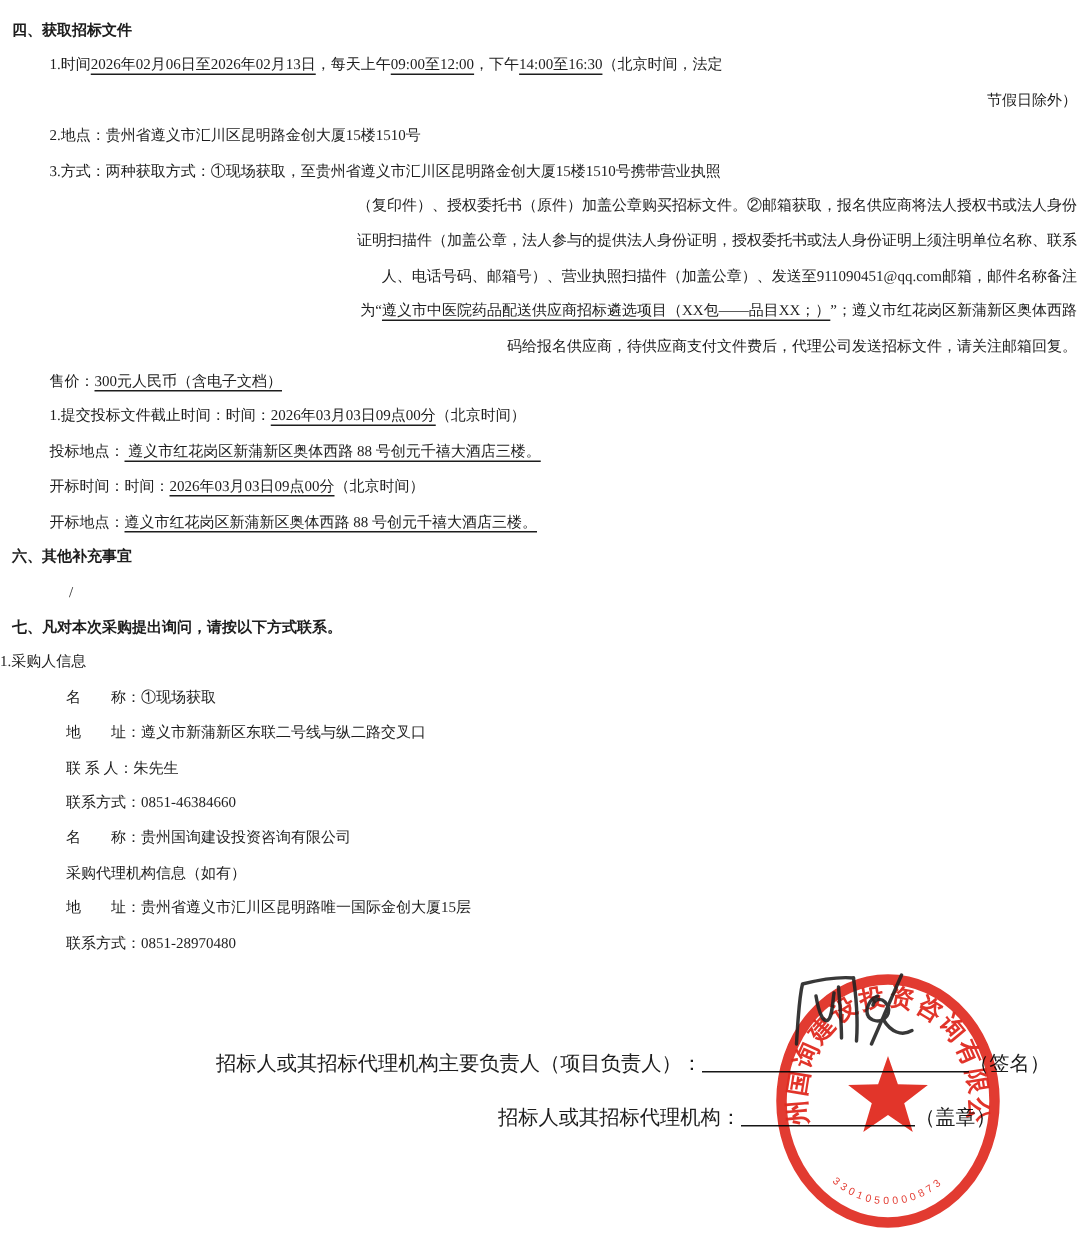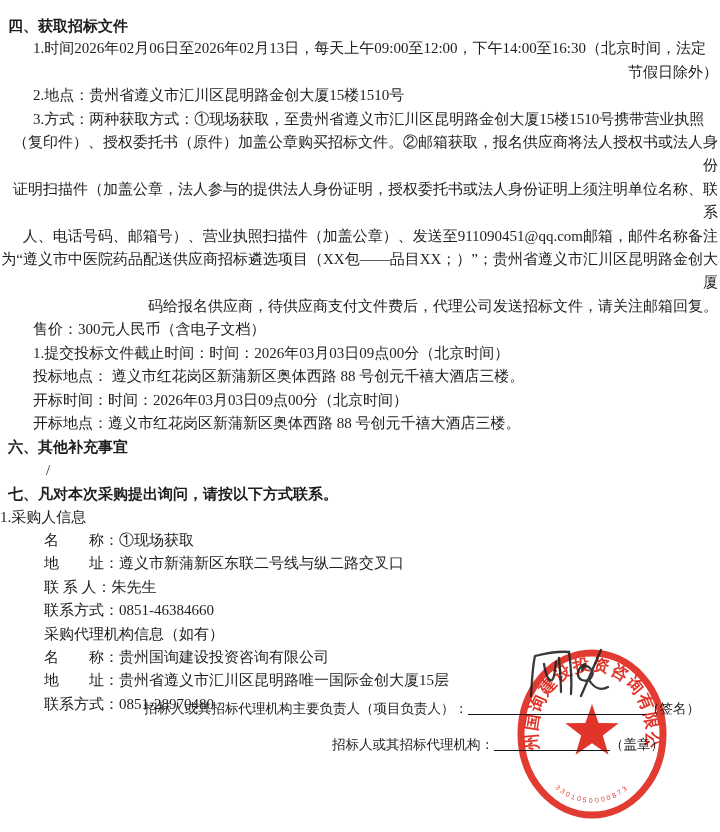--- a/index.html
+++ b/index.html
@@ -1,68 +1,68 @@
 <!DOCTYPE html>
 <html><head>
 <meta charset="utf-8">
 <style>
   html,body{margin:0;padding:0;}
   body{
     width:720px;height:832px;background:#ffffff;position:relative;overflow:hidden;
     font-family:"Liberation Serif","DejaVu Serif",serif;color:#1d1d1d;
   }
-  .doc{position:absolute;left:0;top:0;width:718px;padding-top:14px;font-size:15px;line-height:23.4px;}
+  .doc{position:absolute;left:0;top:0;width:718px;padding-top:9px;font-size:10px;line-height:23.4px;}
   .ln{white-space:pre-wrap;}
   .h{font-weight:bold;margin-left:8px;font-family:"Liberation Sans","DejaVu Sans",sans-serif;}
   .ind{margin-left:33px;}
   .ind7{}
   .row{margin-left:44px;}
   .flush{margin-left:1px;text-align:right;}
   .slash{margin-left:46px;}
-  .u{text-underline-offset:3px;text-decoration-thickness:1px;}
+  .u{text-decoration:underline;text-underline-offset:3px;text-decoration-thickness:1px;}
   .footer-line{position:absolute;font-size:13.5px;white-space:nowrap;color:#1d1d1d;}
   .f1{left:144px;top:700px;}
   .f2{left:332px;top:736px;}
   .blank{display:inline-block;border-bottom:1px solid #161616;height:12px;vertical-align:-2px;}
   .b1{width:178px;}
   .b2{width:116px;}
   .sealwrap{position:absolute;left:515px;top:646px;width:154px;height:180px;mix-blend-mode:multiply;}
 </style>
 </head>
 <body>
 
 <div class="doc">
   <div class="ln h">四、获取招标文件</div>
   <div class="ln ind"><span>1.时间</span><span class="u">2026年02月06日至2026年02月13日</span><span>，每天上午</span><span class="u">09:00至12:00</span><span>，下午</span><span class="u">14:00至16:30</span><span>（北京时间，法定</span></div>
   <div class="ln flush">节假日除外）</div>
   <div class="ln ind">2.地点：贵州省遵义市汇川区昆明路金创大厦15楼1510号</div>
   <div class="ln ind">3.方式：两种获取方式：①现场获取，至贵州省遵义市汇川区昆明路金创大厦15楼1510号携带营业执照</div>
   <div class="ln flush">（复印件）、授权委托书（原件）加盖公章购买招标文件。②邮箱获取，报名供应商将法人授权书或法人身份</div>
   <div class="ln flush">证明扫描件（加盖公章，法人参与的提供法人身份证明，授权委托书或法人身份证明上须注明单位名称、联系</div>
   <div class="ln flush">人、电话号码、邮箱号）、营业执照扫描件（加盖公章）、发送至911090451@qq.com邮箱，邮件名称备注</div>
-  <div class="ln flush"><span>为“</span><span class="u">遵义市中医院药品配送供应商招标遴选项目（XX包——品目XX；）</span><span>”；贵州省遵义市汇川区昆明路金创大厦</span></div>
+  <div class="ln flush"><span>为“</span><span class="u">遵义市中医院药品配送供应商招标遴选项目（XX包——品目XX；）</span><span>”；遵义市红花岗区新蒲新区奥体西路</span></div>
   <div class="ln flush">码给报名供应商，待供应商支付文件费后，代理公司发送招标文件，请关注邮箱回复。</div>
   <div class="ln ind"><span>售价：</span><span class="u">300元人民币（含电子文档）</span></div>
 
   <div class="ln ind"><span>1.提交投标文件截止时间：时间：</span><span class="u">2026年03月03日09点00分</span><span>（北京时间）</span></div>
   <div class="ln ind"><span>投标地点：</span><span class="u"> 遵义市红花岗区新蒲新区奥体西路 88 号创元千禧大酒店三楼。</span></div>
   <div class="ln ind"><span>开标时间：时间：</span><span class="u">2026年03月03日09点00分</span><span>（北京时间）</span></div>
   <div class="ln ind"><span>开标地点：</span><span class="u">遵义市红花岗区新蒲新区奥体西路 88 号创元千禧大酒店三楼。</span></div>
 
   <div class="ln h">六、其他补充事宜</div>
   <div class="ln slash">/</div>
 
   <div class="ln h">七、凡对本次采购提出询问，请按以下方式联系。</div>
   <div class="ln ind7">1.采购人信息</div>
   <div class="ln row">名　　称：①现场获取</div>
   <div class="ln row">地　　址：遵义市新蒲新区东联二号线与纵二路交叉口</div>
   <div class="ln row">联 系 人：朱先生</div>
   <div class="ln row">联系方式：0851-46384660</div>
+  <div class="ln row">名　　称：贵州国询建设投资咨询有限公司</div>
   <div class="ln row">采购代理机构信息（如有）</div>
-  <div class="ln row">名　　称：贵州国询建设投资咨询有限公司</div>
   <div class="ln row">地　　址：贵州省遵义市汇川区昆明路唯一国际金创大厦15层</div>
   <div class="ln row">联系方式：0851-28970480</div>
 </div>
 
 <div class="footer-line f1"><span>招标人或其招标代理机构主要负责人（项目负责人）：</span><span class="blank b1"></span><span>（签名）</span></div>
 <div class="footer-line f2"><span>招标人或其招标代理机构：</span><span class="blank b2"></span><span>（盖章）</span></div>
 
 <div class="sealwrap">
   <svg width="154" height="180" viewBox="0 0 154 180" xmlns="http://www.w3.org/2000/svg">
 

